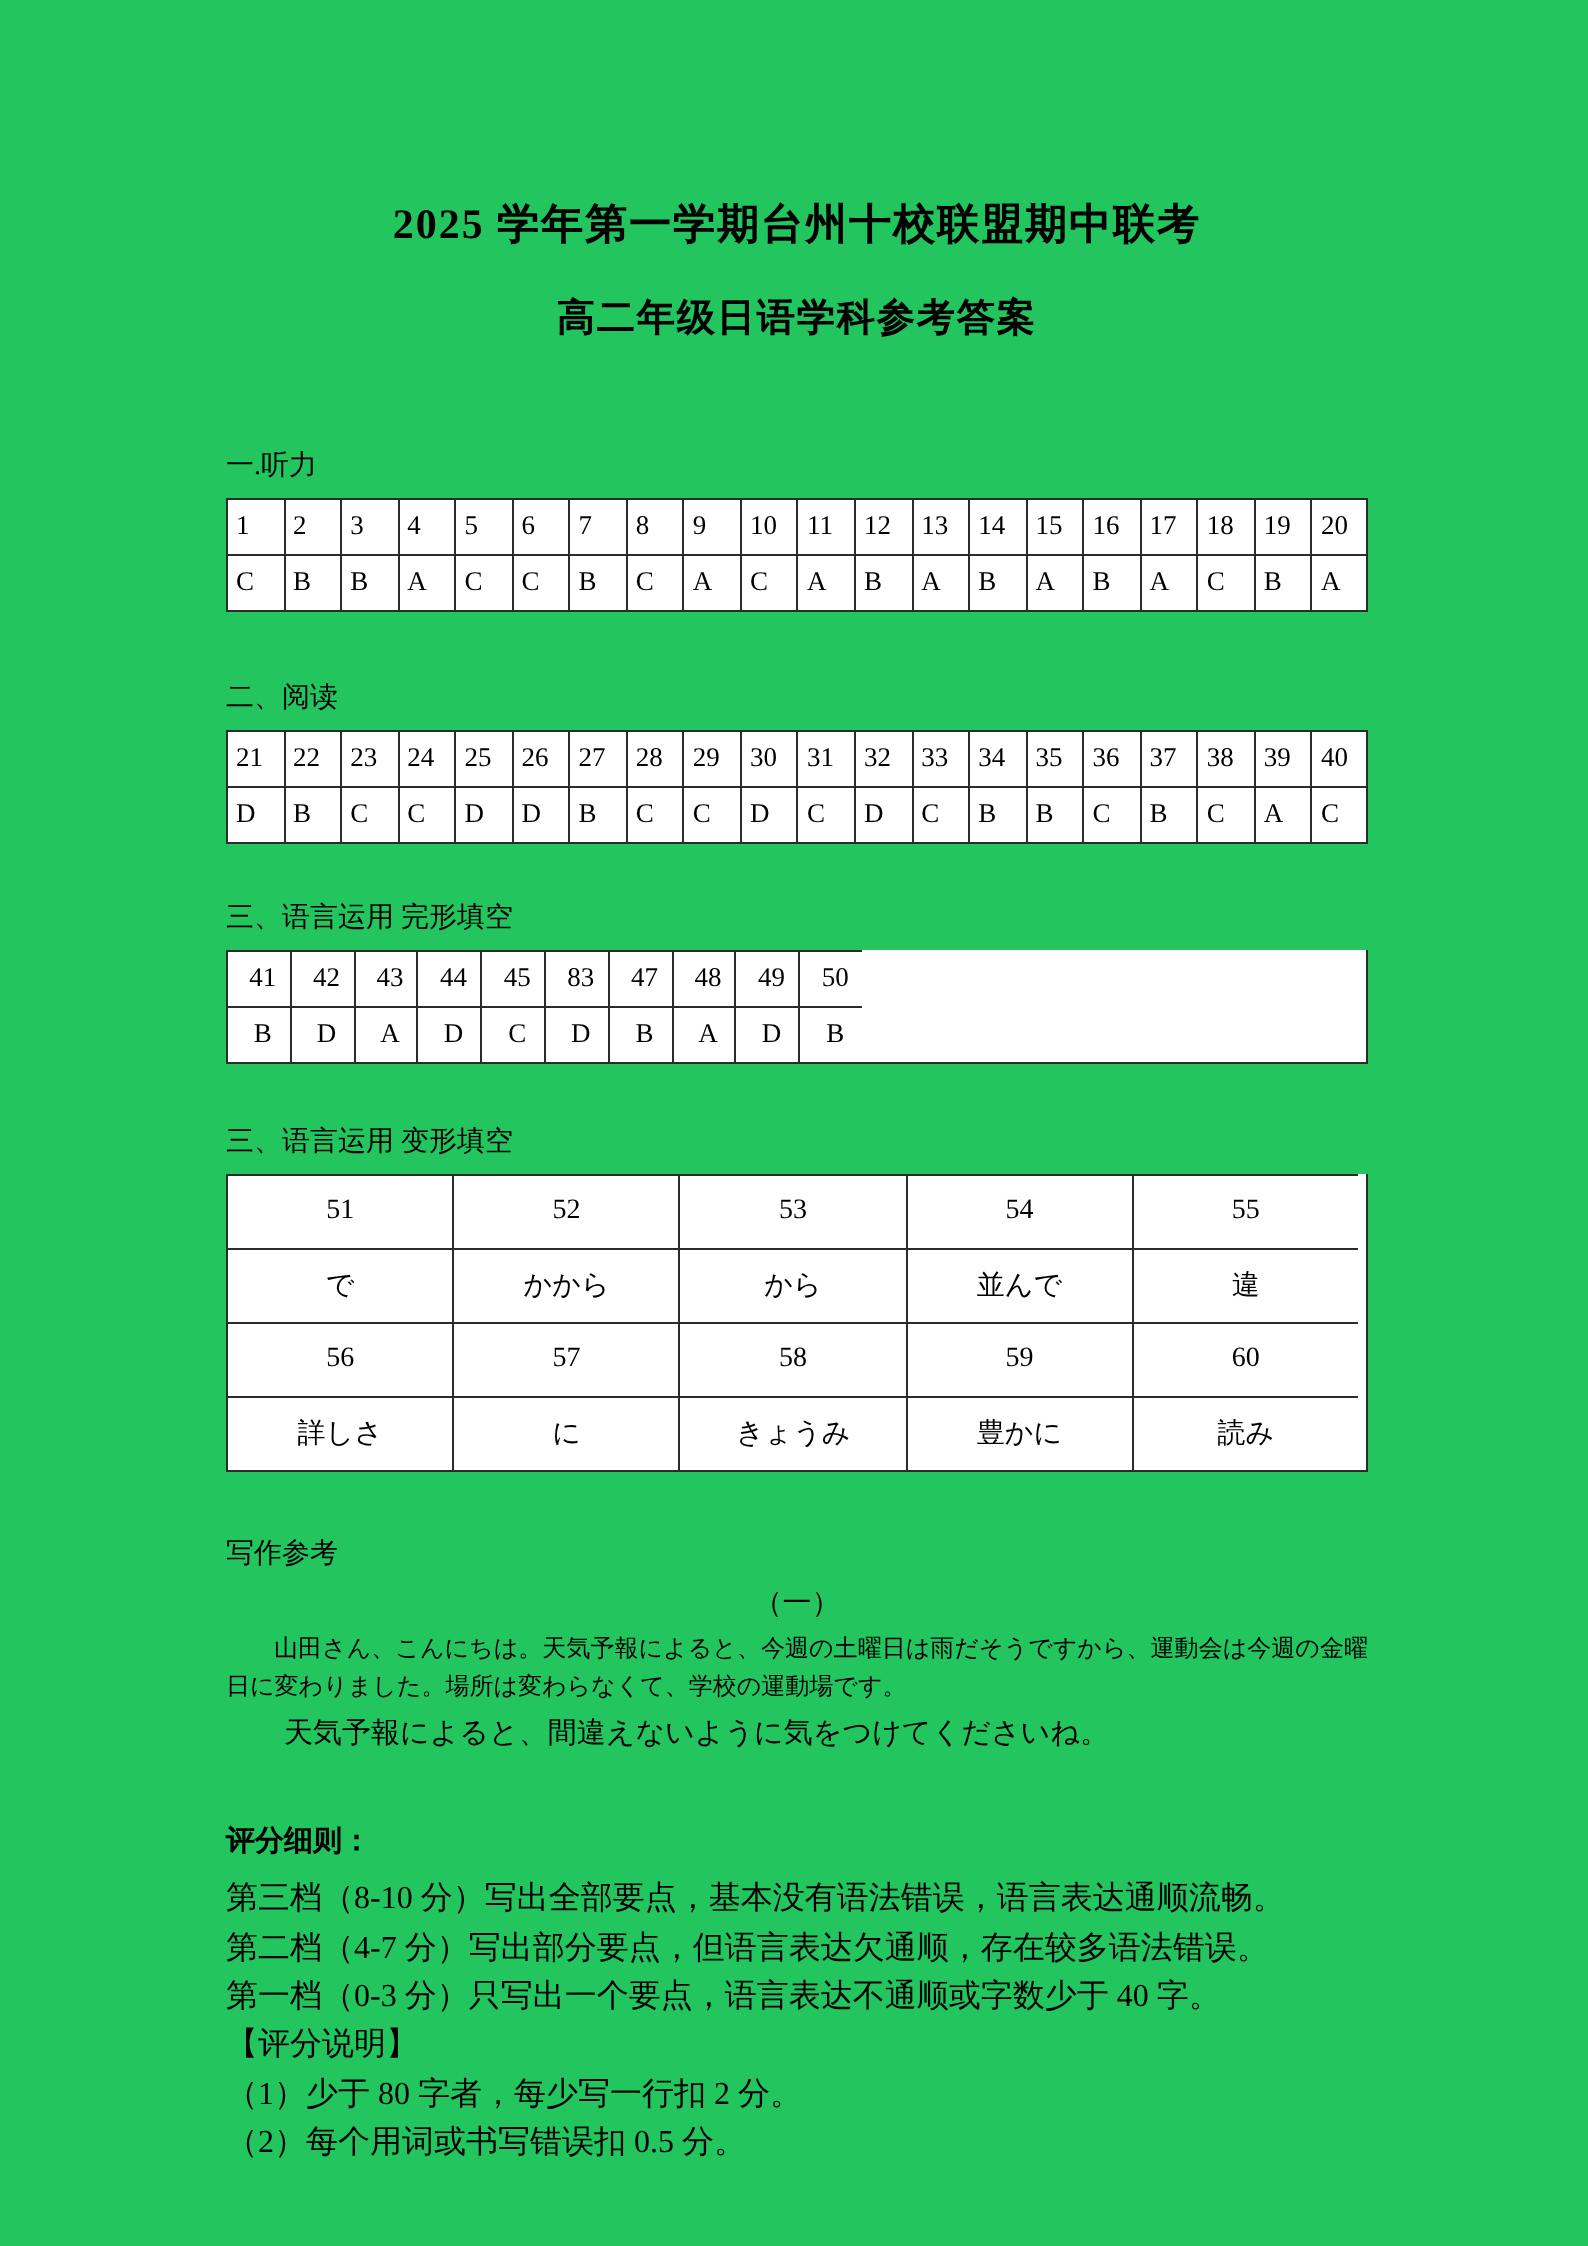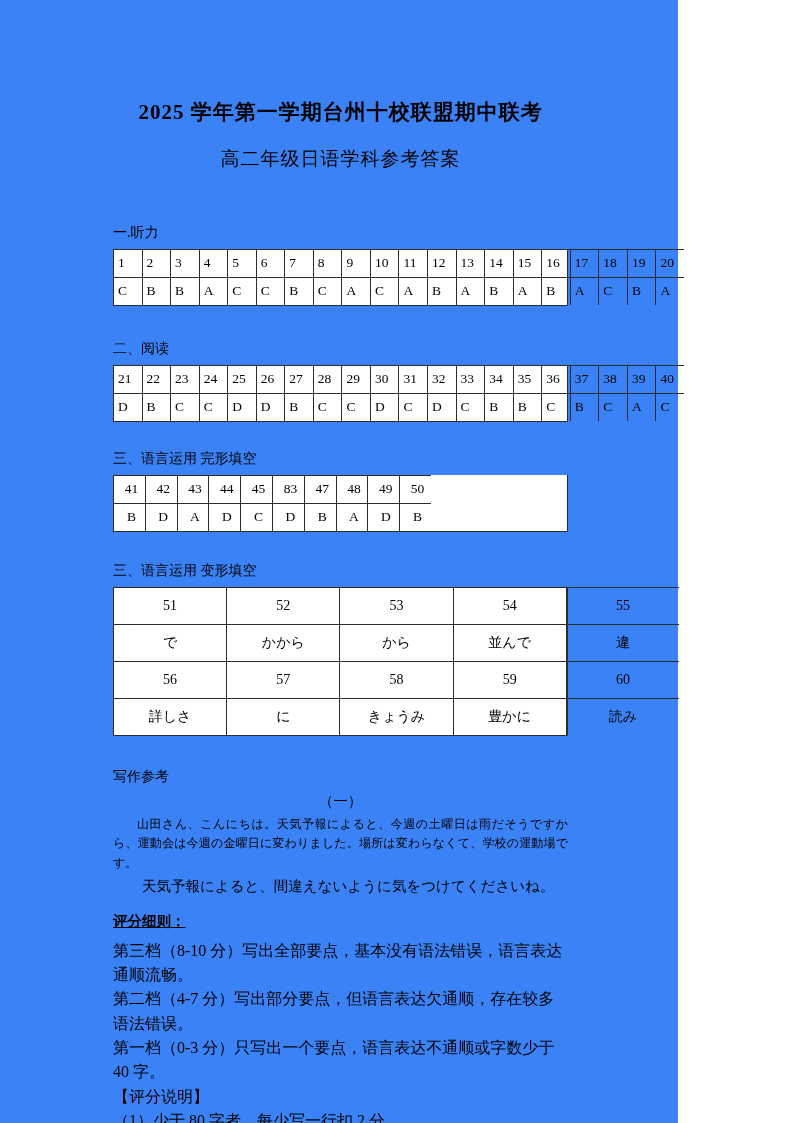--- a/index.html
+++ b/index.html
@@ -5,35 +5,35 @@
   * { margin: 0; padding: 0; box-sizing: border-box; }
   html, body { background: #ffffff; }
   body {
     width: 794px;
     height: 1123px;
     font-family: "Liberation Serif", "DejaVu Serif", serif;
     color: #000000;
     overflow: hidden;
   }
   .page {
-    width: 678px;
+    width: 794px;
     height: 1123px;
     padding: 98px 110px 40px 113px;
-    background: #3b82f6;
+    background: #22c55e;
   }
   .doc-title {
     text-align: center;
     font-size: 21px;
     font-weight: bold;
     letter-spacing: 1px;
   }
   .doc-subtitle {
     text-align: center;
     font-size: 19px;
-    font-weight: normal;
+    font-weight: bold;
     margin-top: 20px;
     letter-spacing: 1px;
   }
   .section-label {
     font-size: 14px;
     margin-top: 0;
   }
   .sec-listening { margin-top: 52px; }
   .sec-reading   { margin-top: 34px; }
   .sec-cloze     { margin-top: 28px; }
@@ -85,22 +85,21 @@
   .writing-paragraph-2 {
     font-size: 14.5px;
     line-height: 1.62;
     margin-top: 2px;
     text-indent: 2em;
   }
 
   .scoring-label {
     font-size: 14.5px;
     font-weight: bold;
-    margin-top: 13px;
-    text-decoration: underline;
+    margin-top: 32px;
   }
   .scoring-lines { margin-top: 8px; }
   .scoring-line {
     font-size: 16px;
     line-height: 1.52;
   }
 </style>
 </head>
 <body>
 

